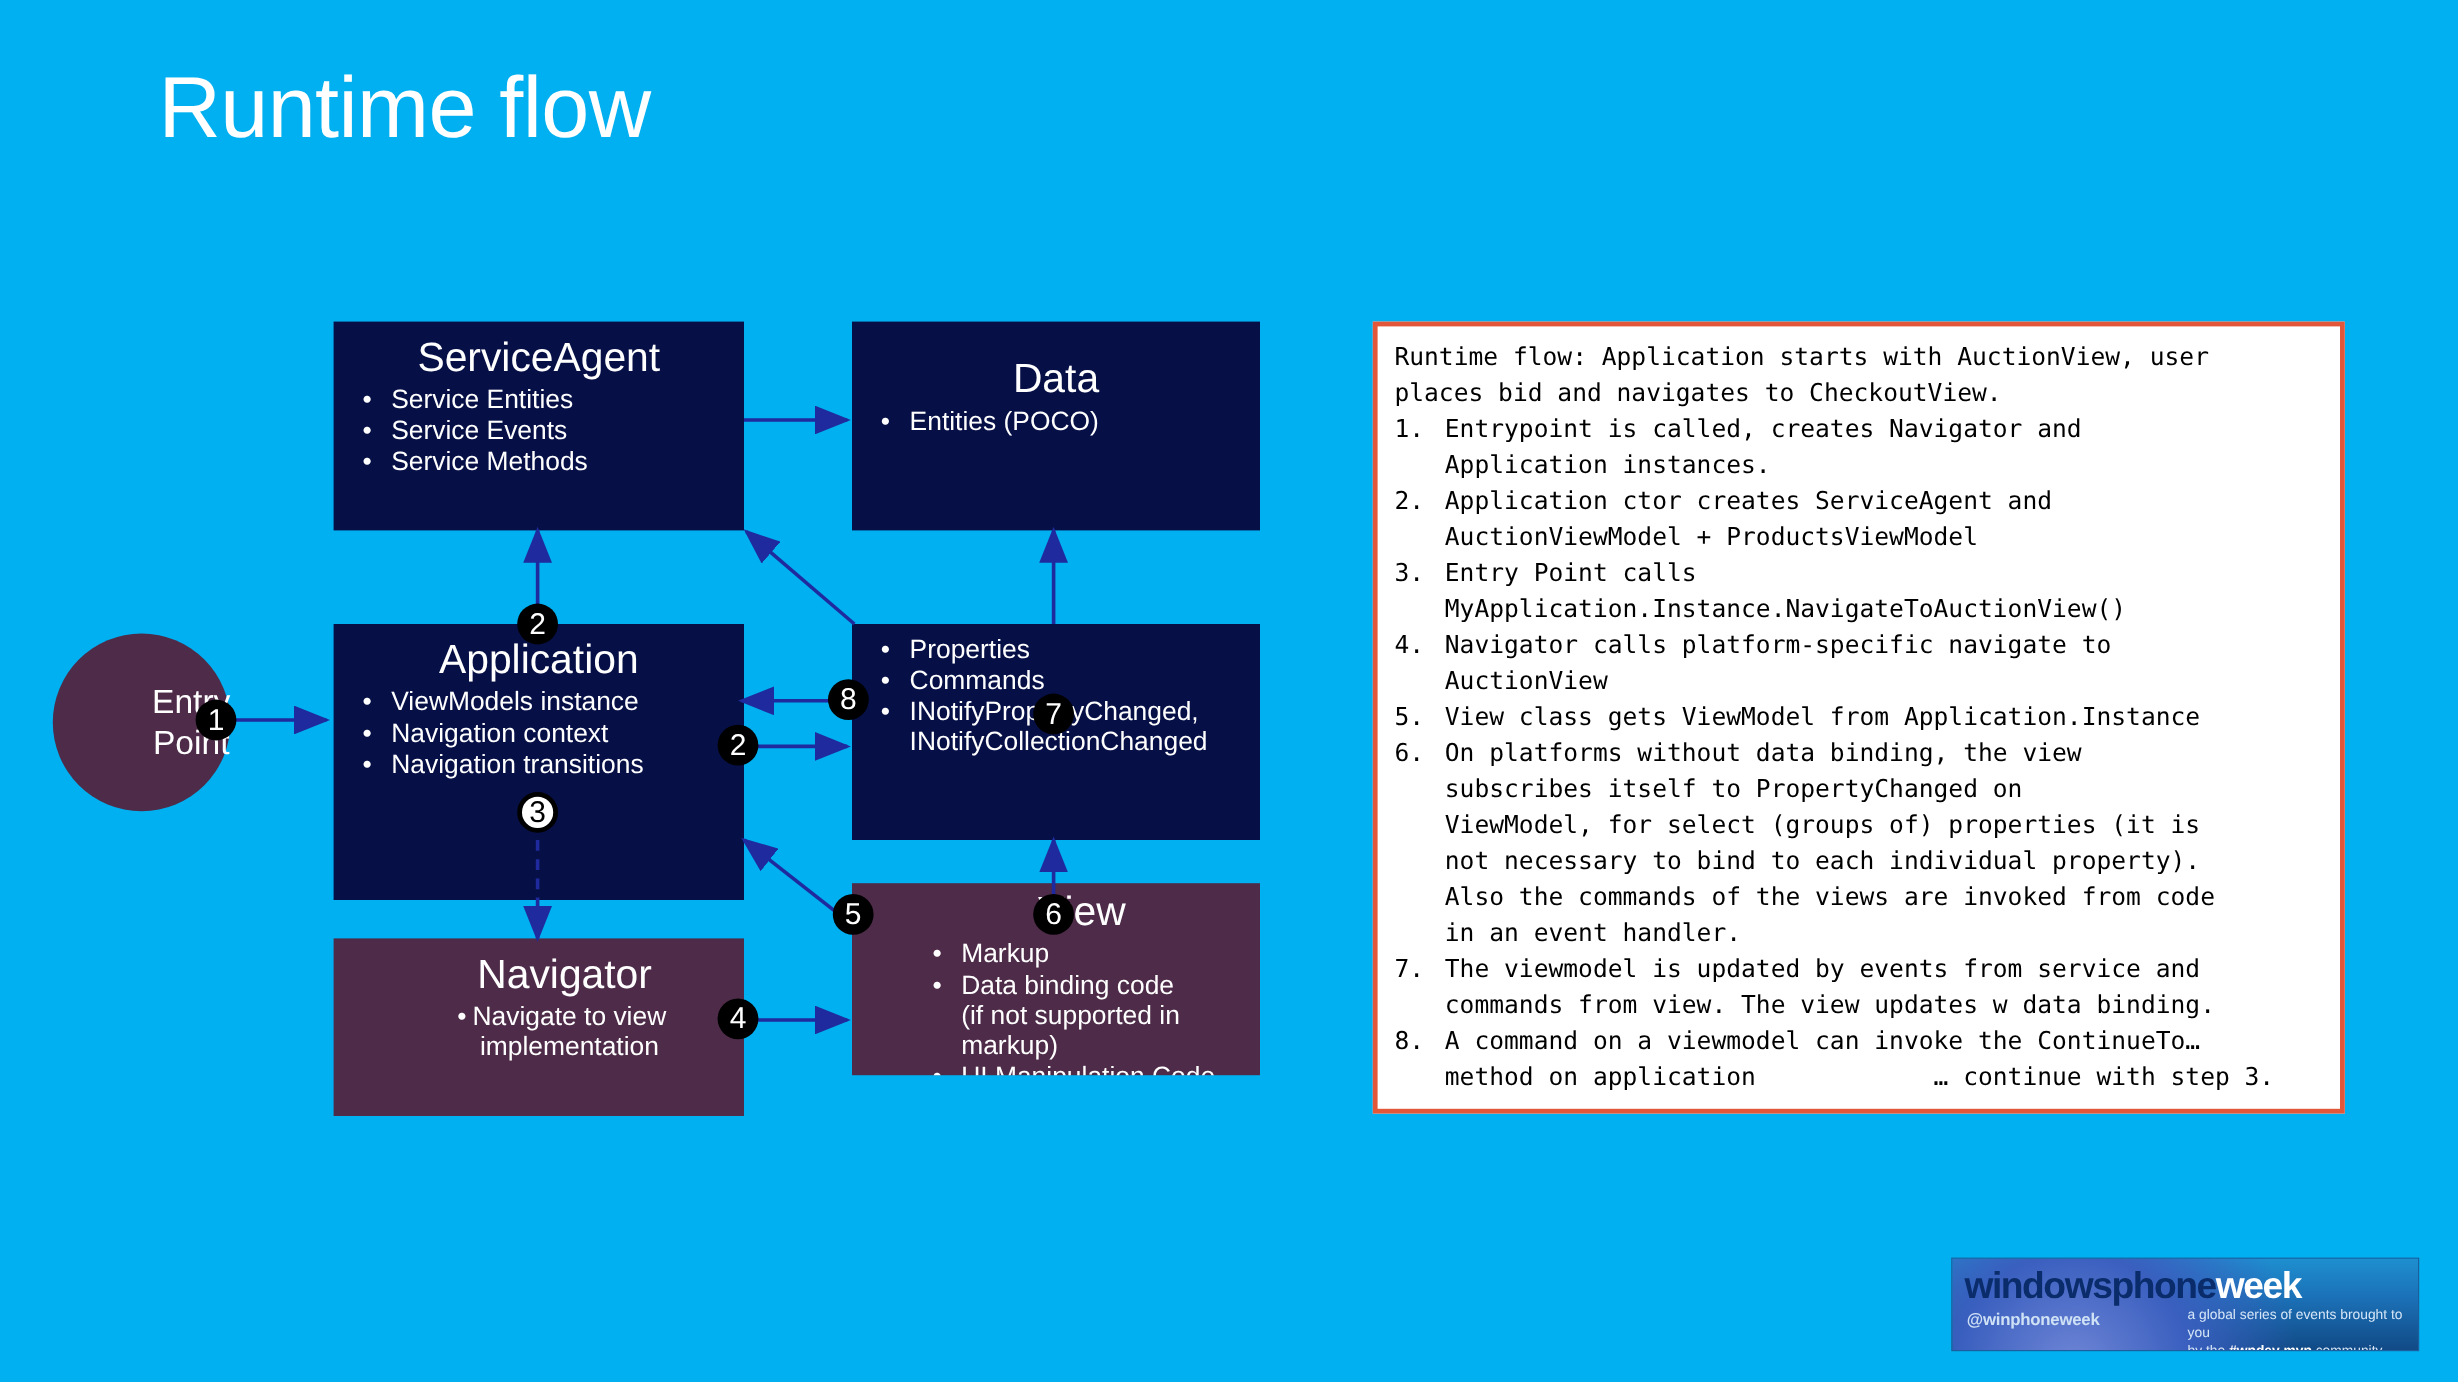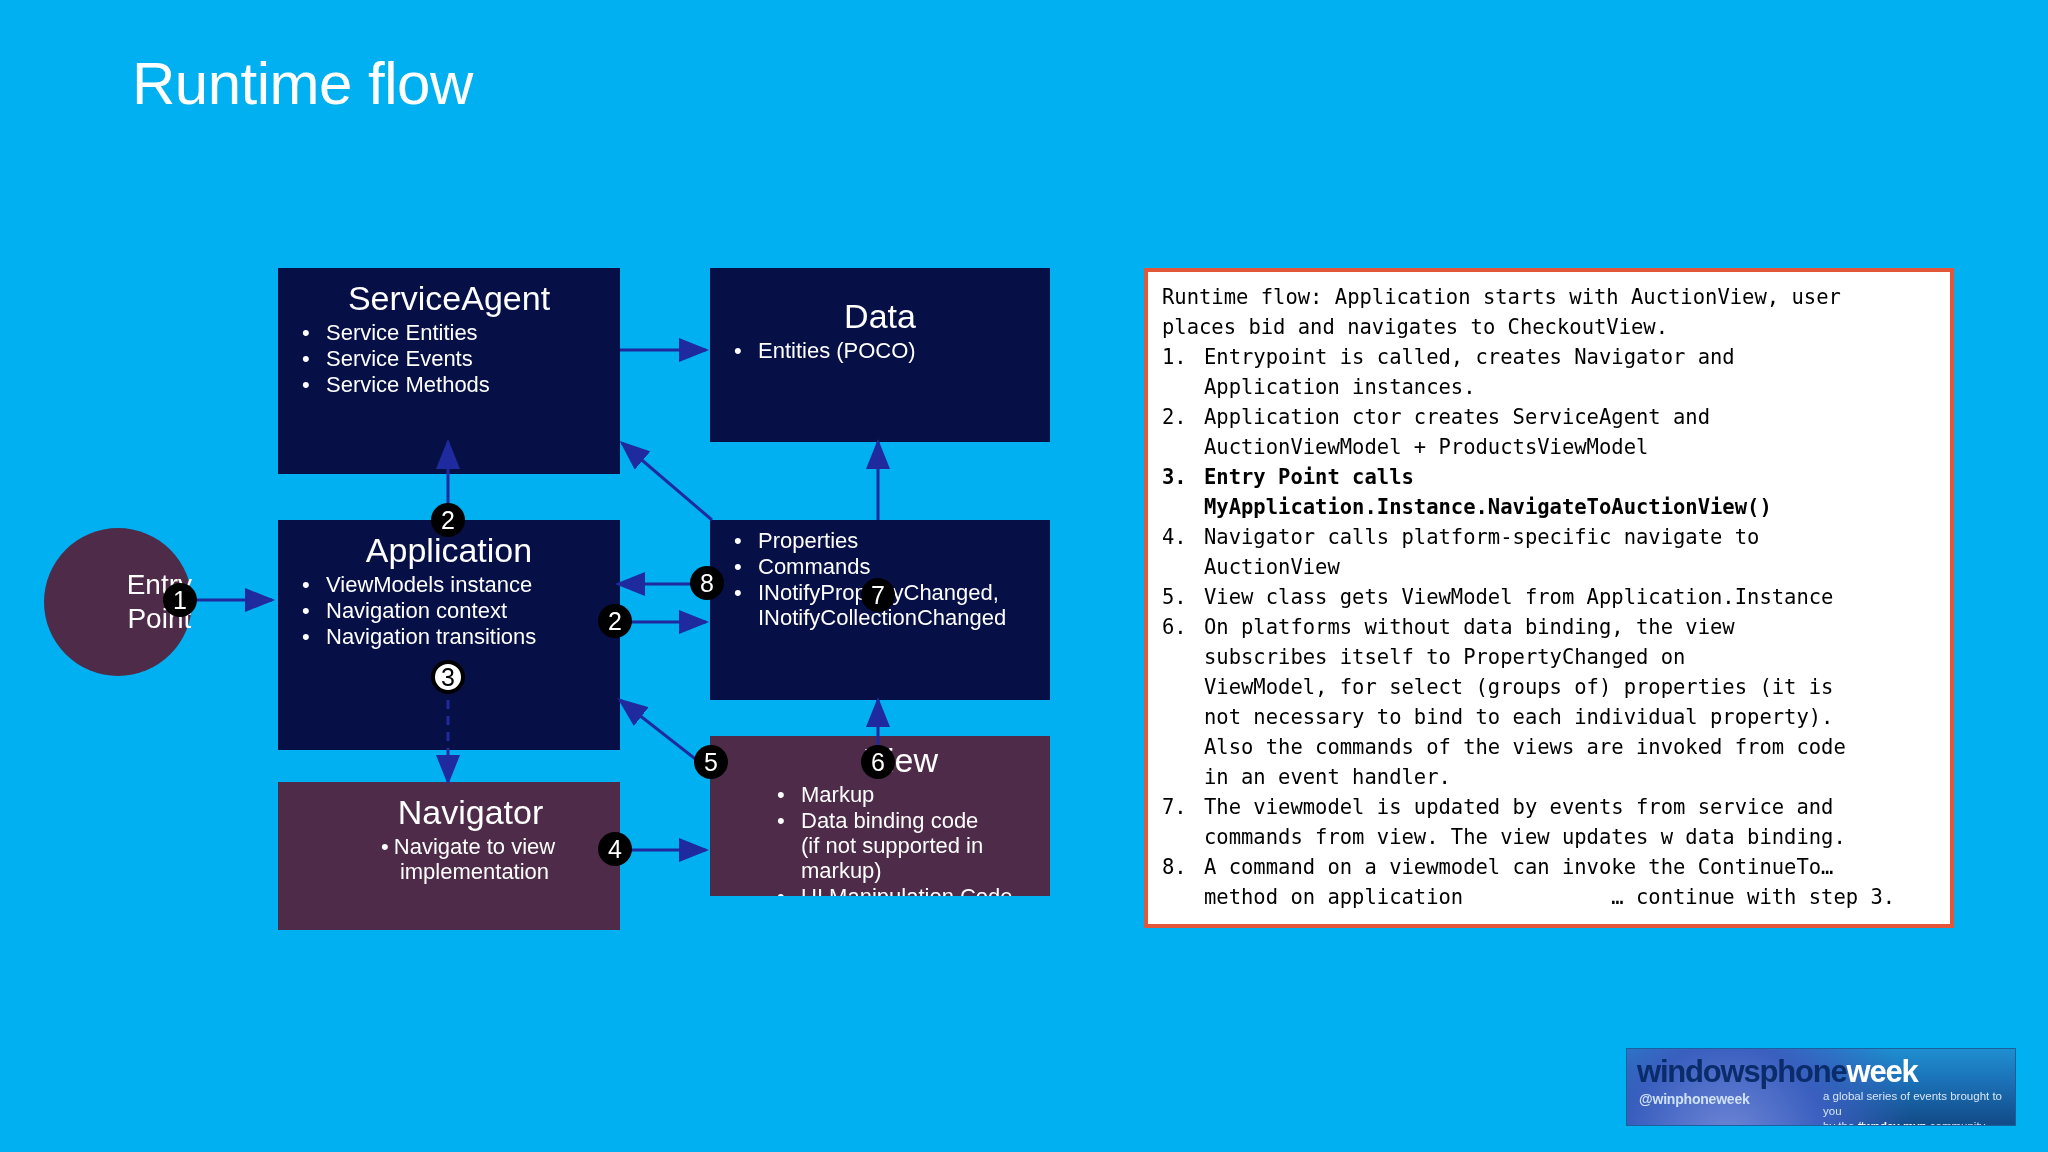--- a/index.html
+++ b/index.html
@@ -8,21 +8,21 @@
     background:#00b0f0;
     font-family:"Liberation Sans", sans-serif;
     overflow:hidden;
     position:relative;
   }
   #slide{position:absolute;inset:0;}
 
   
   .slide-title{
     position:absolute;left:132px;top:52px;
-    font-size:60px;line-height:1.08;
+    font-size:72px;line-height:1.08;
     color:#ffffff;font-weight:400;
     letter-spacing:-0.5px;
     white-space:nowrap;
   }
 
   
   .node{
     position:absolute;
     box-sizing:border-box;
     color:#ffffff;
@@ -122,21 +122,21 @@
   .panel ol li{
     counter-increment:step;
     position:relative;
     padding-left:42px;
     white-space:pre-wrap;
   }
   .panel ol li:before{
     content:counter(step) ".";
     position:absolute;left:0;top:0;
   }
-  .panel ol li.bold, .panel ol li.bold:before{font-weight:bold;}
+  .panel ol li.bold, .panel ol li.bold:before{font-weight:normal;}
 
   
   .logo{
     position:absolute;
     left:1626px;top:1048px;
     width:390px;height:78px;
     background:
       radial-gradient(circle at 26% 120%, #6f86d6 0%, #3a5fbf 32%, rgba(18,78,150,0) 62%),
       linear-gradient(180deg,#1e8fd0 0%, #1b6fb5 45%, #114a86 100%);
     overflow:hidden;
@@ -201,21 +201,21 @@
     <line x1="878" y1="770" x2="878" y2="700" stroke="#1f2a9e" stroke-width="3" marker-end="url(#ah)"></line>
   </svg>
 
   <div class="ellipse" style="left:44px;top:528px;width:148px;height:148px;">
     <div>
       <span>Entry</span><br>
       <span>Point</span>
     </div>
   </div>
 
-  <div class="node dark" style="left:278px;top:268px;width:342px;height:206px;">
+  <div class="node dark" style="left:278px;top:268px;width:342px;height:174px;">
     <span class="node-title">ServiceAgent</span>
     <ul class="bullets">
       <li><span class="dot">•</span><span>Service Entities</span></li>
       <li><span class="dot">•</span><span>Service Events</span></li>
       <li><span class="dot">•</span><span>Service Methods</span></li>
     </ul>
   </div>
 
   <div class="node dark" style="left:710px;top:268px;width:340px;height:174px;padding-top:26px;">
     <span class="node-title">Data</span>

